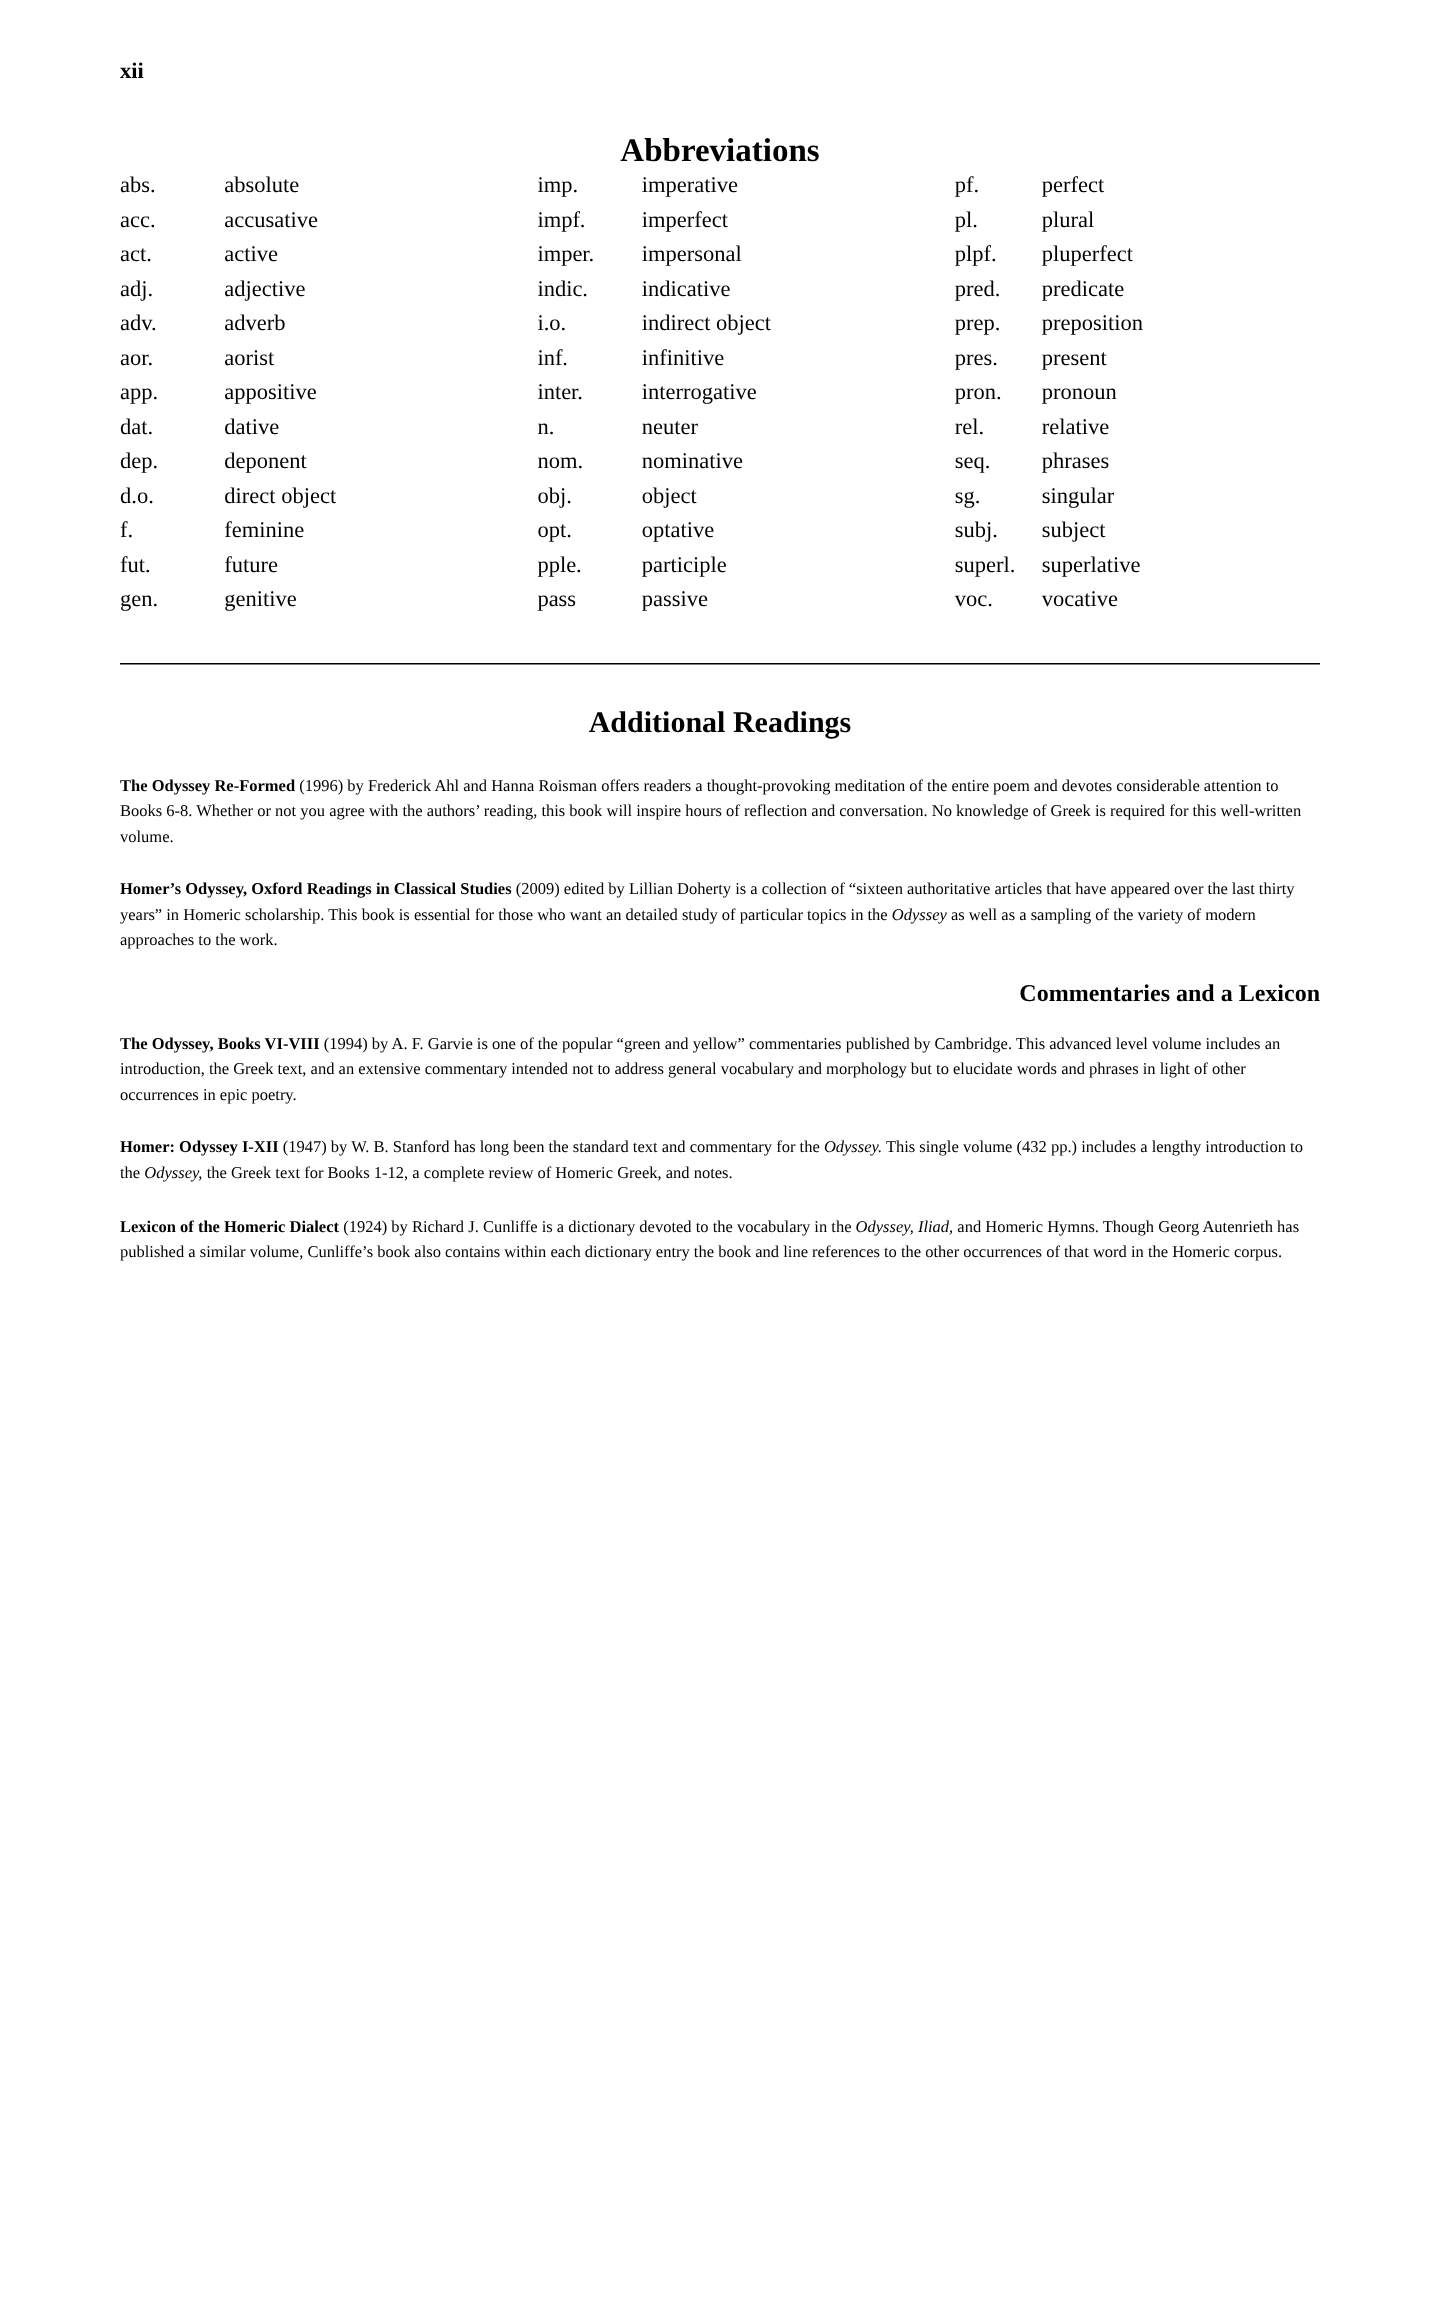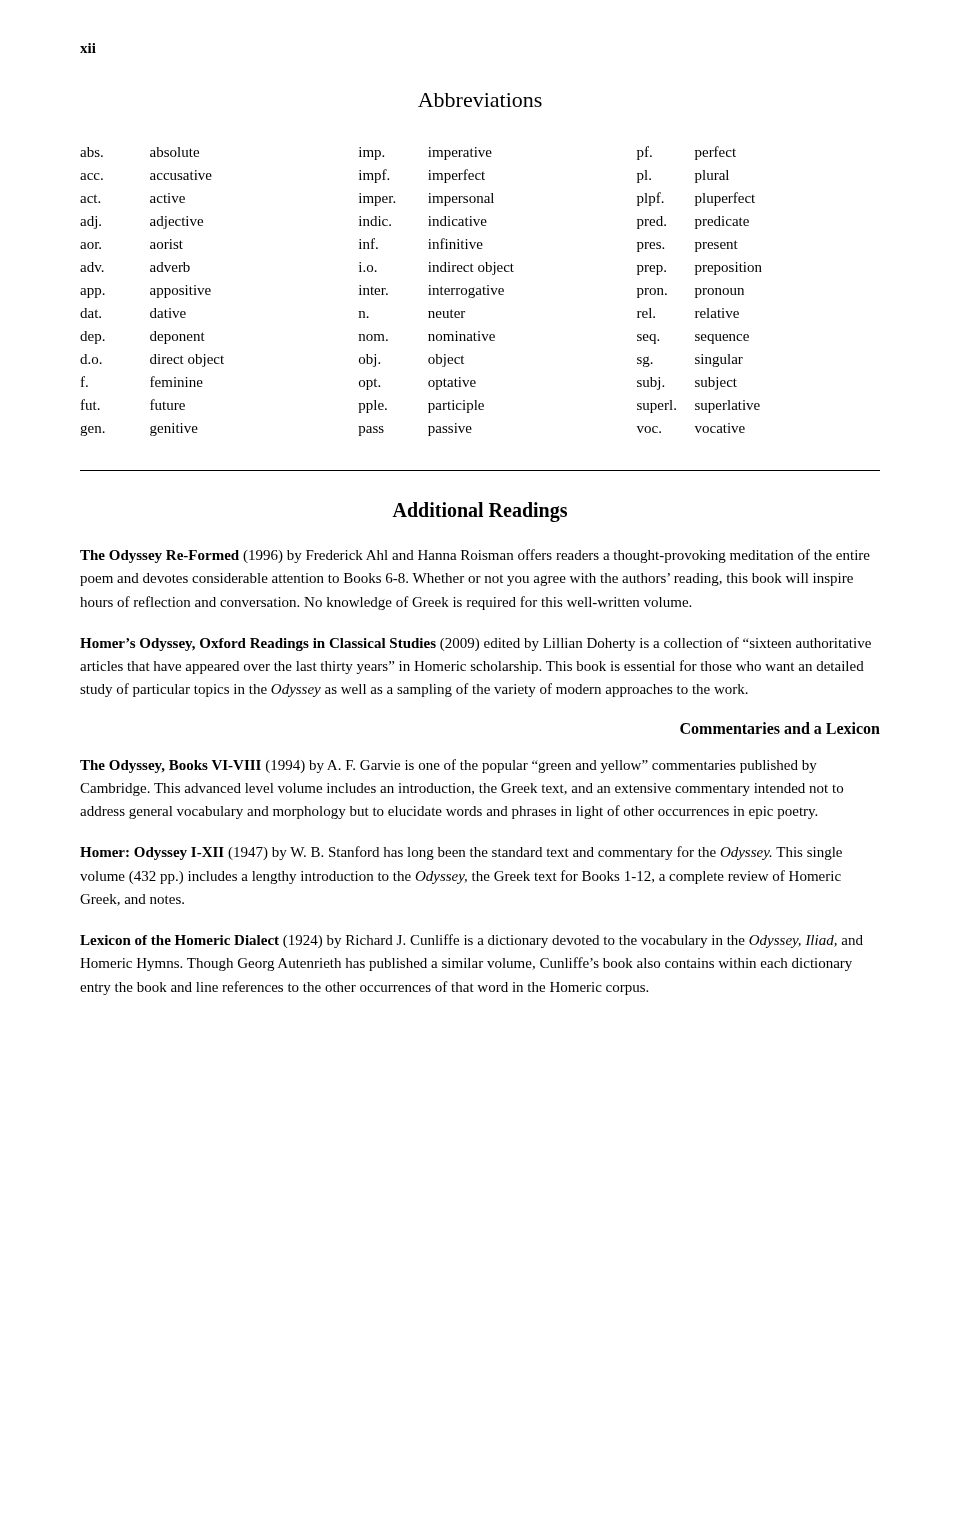--- a/index.html
+++ b/index.html
@@ -17,22 +17,21 @@
       padding: 40px 80px 60px 80px;
     }
     .page-number {
       font-size: 15px;
       margin-bottom: 30px;
       font-weight: bold;
     }
     .page-title {
       text-align: center;
       font-size: 22px;
-      font-weight: normal;
-      margin-bottom: 28px;
+      font-weight: bold;
     }
     .abbreviations-table {
       width: 100%;
       border-collapse: collapse;
       margin-bottom: 30px;
     }
     .abbreviations-table td {
       padding: 3px 6px 3px 0;
       vertical-align: top;
       white-space: nowrap;
@@ -61,21 +60,21 @@
       border-top: 1px solid #000;
       margin: 28px 0 28px 0;
     }
     .section-title {
       text-align: center;
       font-size: 20px;
       font-weight: bold;
       margin-bottom: 22px;
     }
     .para {
-      font-size: 15px;
+      font-size: 11px;
       line-height: 1.55;
       margin-bottom: 18px;
       text-align: left;
     }
     .subsection-title {
       text-align: right;
       font-size: 16px;
       font-weight: bold;
       margin-bottom: 16px;
       margin-top: 8px;
@@ -116,36 +115,36 @@
       </tr>
       <tr>
         <td class="col-abbr">adj.</td>
         <td class="col-full">adjective</td>
         <td class="col-abbr2">indic.</td>
         <td class="col-full2">indicative</td>
         <td class="col-abbr3">pred.</td>
         <td class="col-full3">predicate</td>
       </tr>
       <tr>
+        <td class="col-abbr">adv.</td>
+        <td class="col-full">adverb</td>
+        <td class="col-abbr2">i.o.</td>
+        <td class="col-full2">indirect object</td>
+        <td class="col-abbr3">prep.</td>
+        <td class="col-full3">preposition</td>
+      </tr>
+      <tr>
         <td class="col-abbr">aor.</td>
         <td class="col-full">aorist</td>
         <td class="col-abbr2">inf.</td>
         <td class="col-full2">infinitive</td>
         <td class="col-abbr3">pres.</td>
         <td class="col-full3">present</td>
       </tr>
       <tr>
-        <td class="col-abbr">adv.</td>
-        <td class="col-full">adverb</td>
-        <td class="col-abbr2">i.o.</td>
-        <td class="col-full2">indirect object</td>
-        <td class="col-abbr3">prep.</td>
-        <td class="col-full3">preposition</td>
-      </tr>
-      <tr>
         <td class="col-abbr">app.</td>
         <td class="col-full">appositive</td>
         <td class="col-abbr2">inter.</td>
         <td class="col-full2">interrogative</td>
         <td class="col-abbr3">pron.</td>
         <td class="col-full3">pronoun</td>
       </tr>
       <tr>
         <td class="col-abbr">dat.</td>
         <td class="col-full">dative</td>
@@ -153,21 +152,21 @@
         <td class="col-full2">neuter</td>
         <td class="col-abbr3">rel.</td>
         <td class="col-full3">relative</td>
       </tr>
       <tr>
         <td class="col-abbr">dep.</td>
         <td class="col-full">deponent</td>
         <td class="col-abbr2">nom.</td>
         <td class="col-full2">nominative</td>
         <td class="col-abbr3">seq.</td>
-        <td class="col-full3">sequence</td>
+        <td class="col-full3">phrases</td>
       </tr>
       <tr>
         <td class="col-abbr">d.o.</td>
         <td class="col-full">direct object</td>
         <td class="col-abbr2">obj.</td>
         <td class="col-full2">object</td>
         <td class="col-abbr3">sg.</td>
         <td class="col-full3">singular</td>
       </tr>
       <tr>

